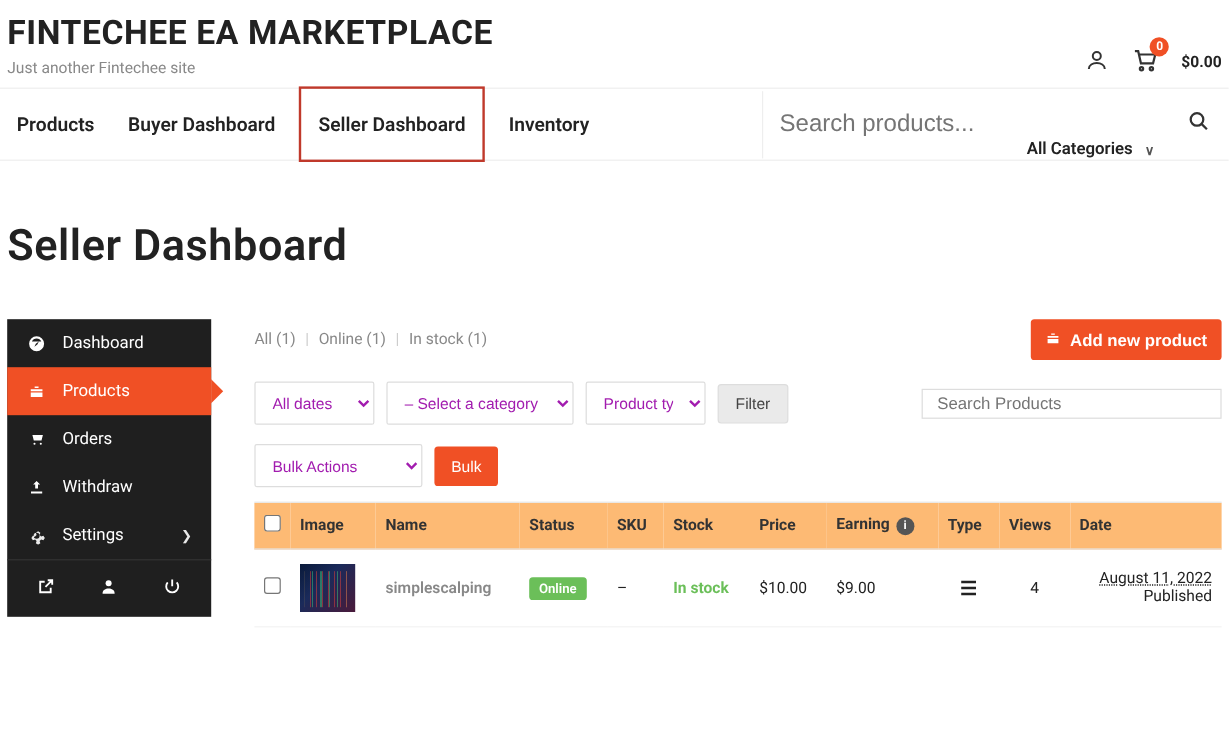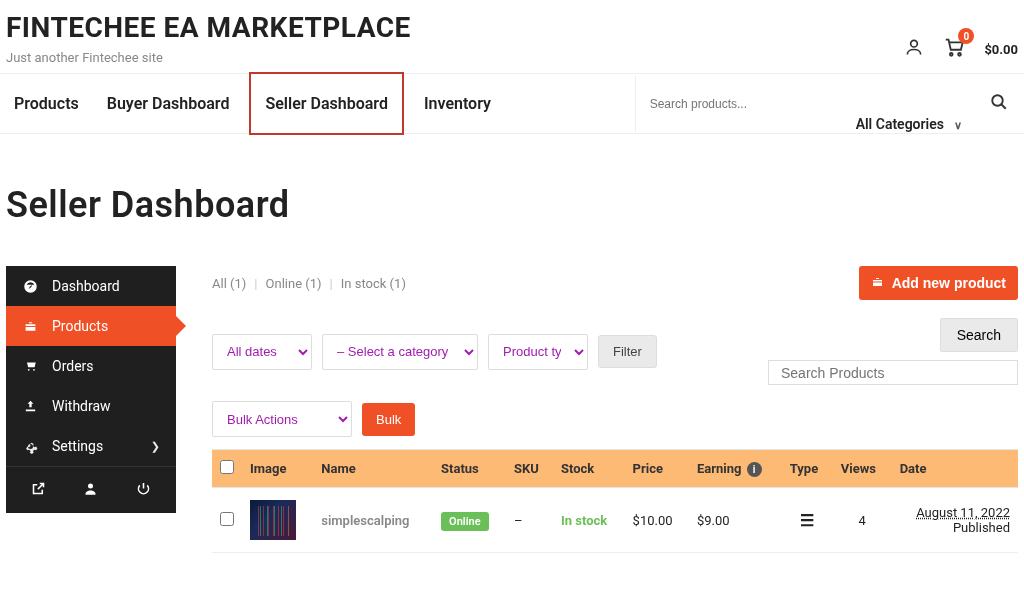--- a/index.html
+++ b/index.html
@@ -1,34 +1,34 @@
 <!DOCTYPE html>
 <html><head>
 <meta charset="utf-8">
 <style>
   * { box-sizing: border-box; margin: 0; padding: 0; }
   body { font-family: -apple-system, "Segoe UI", Roboto, Arial, sans-serif; color: #222; background: #fff; width: 1024px; }
   
   
-  .header { display: flex; justify-content: space-between; align-items: flex-start; padding: 12px 6px 8px; }
+  .header { display: flex; justify-content: space-between; align-items: flex-end; padding: 12px 6px 8px; }
   .brand-title { font-size: 28px; font-weight: 700; letter-spacing: 0.5px; line-height: 1.15; }
   .brand-tag { font-size: 13px; color: #888; margin-top: 6px; }
   .header-right { display: flex; align-items: center; gap: 18px; padding-top: 24px; }
   .user-ic, .cart-ic { color:#333; position: relative; }
   .cart-badge { position:absolute; top:-8px; right:-8px; background:#f05025; color:#fff; font-size:10px; border-radius:50%; width:16px; height:16px; display:flex; align-items:center; justify-content:center; font-weight:700;}
   .cart-price { font-size:13px; font-weight:700; }
   
   
   .navbar { display:flex; align-items:center; border-top:1px solid #eee; border-bottom:1px solid #eee; }
   .nav-left { display:flex; align-items:center; }
   .nav-item { padding: 20px 14px; font-size: 16px; font-weight:600; cursor:pointer; }
   .nav-item.active { border:2px solid #c0392b; margin:-2px 6px; }
   .nav-right { margin-left:auto; display:flex; align-items:center; }
   .search-box { border-left:1px solid #eee; padding: 0 14px; }
-  .search-box input { border:none; outline:none; font-size:12px; height:56px; width:180px; color:#0369a1; }
+  .search-box input { border:none; outline:none; font-size:20px; height:56px; width:180px; color:#0369a1; }
   .cat-select { font-size:14px; font-weight:600; padding:0 12px; display:flex; align-items:flex-end; gap:10px; height:56px;}
   .cat-select .chev {font-size:11px; color:#555;}
   .search-btn { padding:0 16px; font-size:18px; color:#333;}
   
   
   .page-title { font-size:36px; font-weight:600; padding: 50px 6px 40px; letter-spacing:0.5px;}
   
   
   .content { display:flex; padding: 0 6px; gap: 36px; align-items:flex-start; }
   
@@ -208,21 +208,20 @@
         <span>Add new product</span>
       </button>
     </div>
 
     <div class="filters-row">
       <select class="sel w1"><option>All dates</option></select>
       <select class="sel w2"><option>– Select a category –</option></select>
       <select class="sel w3"><option>Product type</option></select>
       <button class="btn-gray">Filter</button>
       <div class="search-panel">
-        <button class="btn-search">Search</button>
         <input class="inp-search" type="text" placeholder="Search Products" style="">
       </div>
     </div>
 
     <div class="bulk-row">
       <select class="sel w4"><option>Bulk Actions</option></select>
       <button class="btn-orange">Bulk</button>
     </div>
 
     <table>

